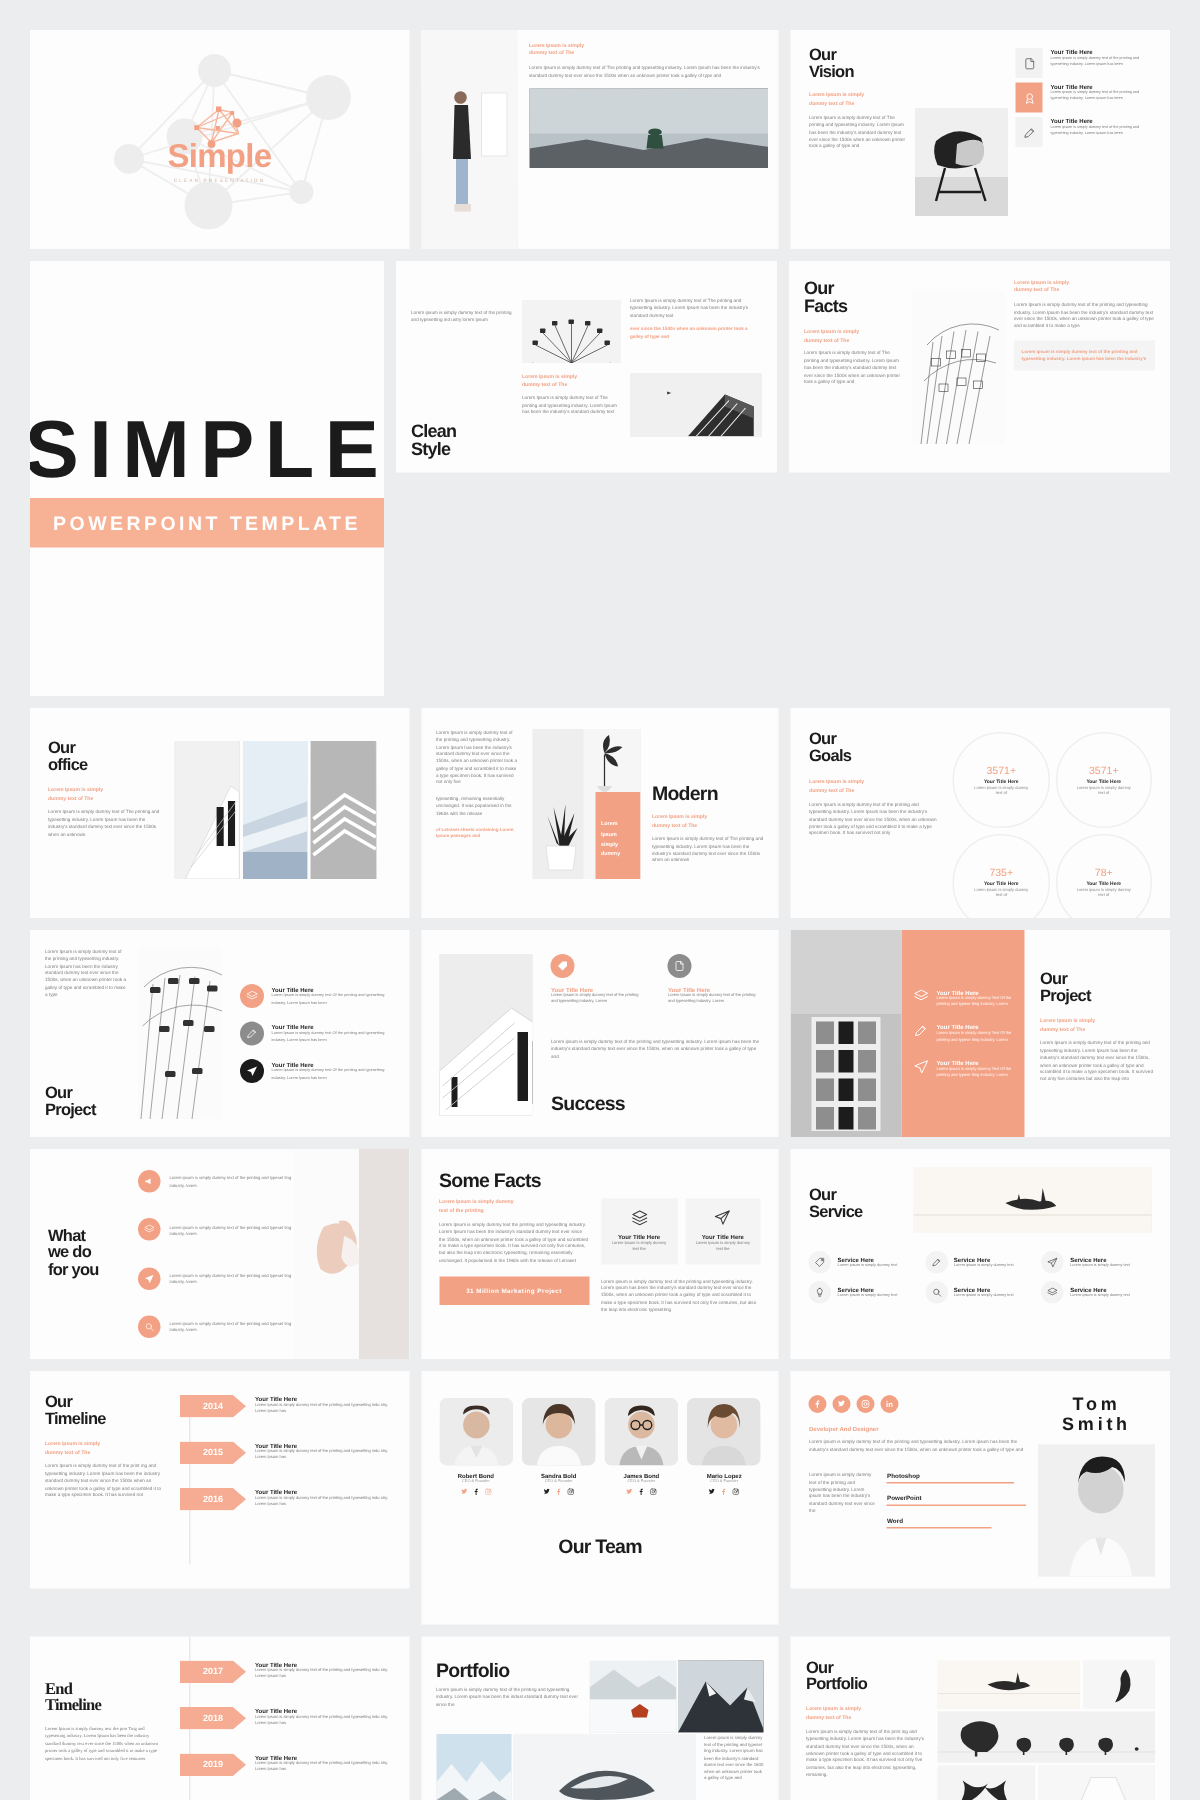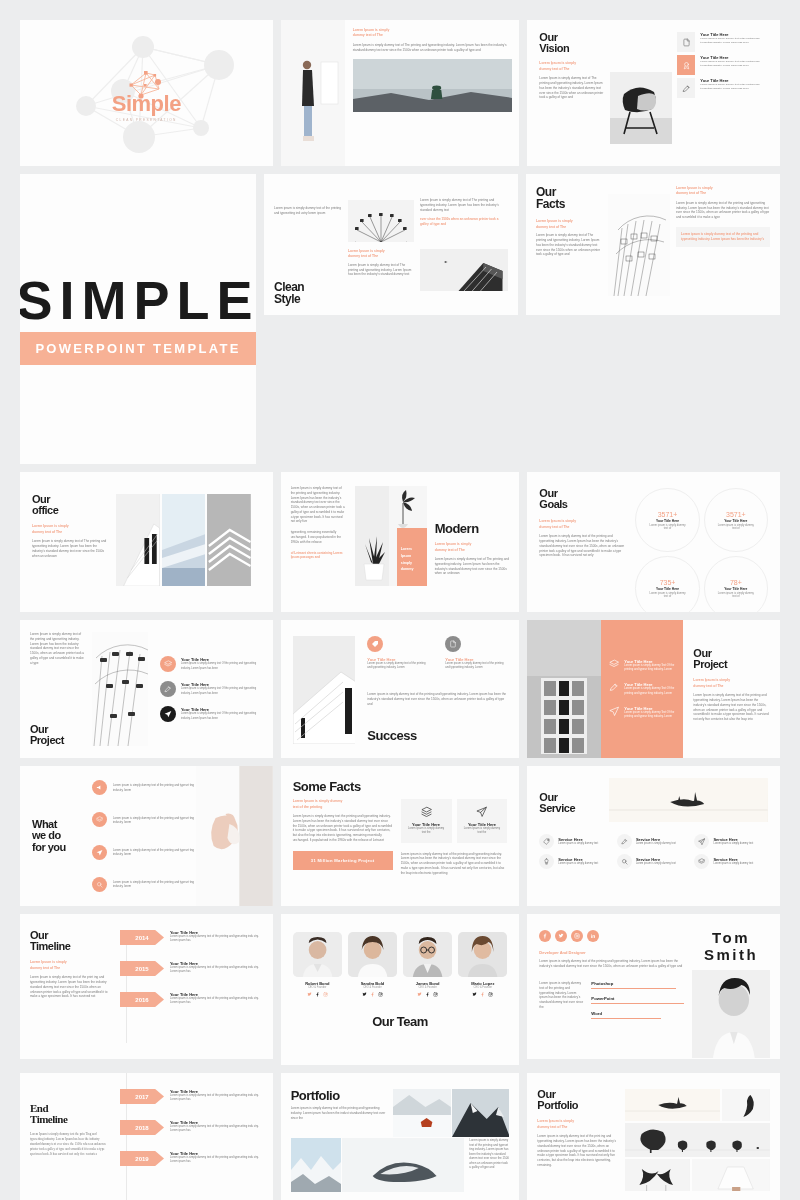--- a/index.html
+++ b/index.html
@@ -858,21 +858,21 @@
             <div style="width:44px;height:15px;background:#f5ac92;color:#fff;font-size:6px;font-weight:bold;display:flex;align-items:center;justify-content:center;clip-path:polygon(0 0,80% 0,100% 50%,80% 100%,0 100%);">2016</div>
             <div style="flex:1;">
               <div class="ytitle">Your Title Here</div>
               <div class="lorem" style="font-size:2.7px;">Lorem ipsum is simply dummy text of the printing and typesetting indu stry. Lorem ipsum has</div>
             </div>
           </div>
         </div>
       </div>
     </div>
 
-    <div class="slide m2" style="height:151px;">
+    <div class="slide m2" style="height:169px;">
       <div style="padding:18px 12px;height:100%;display:flex;flex-direction:column;">
         <div style="display:flex;gap:6px;">
           <div style="flex:1;text-align:center;">
             <div class="img ph-person" style="height:45px;border-radius:5px;overflow:hidden;">
               <svg width="100%" height="45" viewBox="0 0 50 45" preserveAspectRatio="none">
                 <rect width="50" height="45" fill="#ececec"></rect>
                 <circle cx="25" cy="18" r="9" fill="#d9b8a2"></circle>
                   <path d="M16 11 q9 -7 18 0 q0 -6 -9 -6 q-9 0 -9 6z" fill="#3a2d26"></path>
                 <path d="M10 45 q2 -13 15 -13 q13 0 15 13z" fill="#f4f4f4"></path>
                   <path d="M21 32 l4 8 4 -8z" fill="#e3e3e3"></path>
@@ -1046,21 +1046,21 @@
                 <div style="height:1px;background:#f3a184;margin-top:2px;width:96%;"></div>
               </div>
               <div>
                 <div style="font-size:4.2px;font-weight:bold;color:#1f1f1f;">Word</div>
                 <div style="height:1px;background:#f3a184;margin-top:2px;width:72%;"></div>
               </div>
             </div>
           </div>
         </div>
         <div style="width:82px;padding-left:4px;">
-          <div style="font-size:15px;font-weight:bold;letter-spacing:2.5px;color:#1b1b1b;text-align:center;line-height:1.12;">
+          <div style="font-size:12px;font-weight:bold;letter-spacing:2.5px;color:#1b1b1b;text-align:center;line-height:1.12;">
             <div>Tom</div>
             <div>Smith</div>
           </div>
           <div class="img" style="height:88px;margin-top:6px;background:#efefef;">
             <svg width="100%" height="88" viewBox="0 0 82 88" preserveAspectRatio="none">
               <rect width="82" height="88" fill="#f0f0f0"></rect>
               <circle cx="44" cy="30" r="16" fill="#d2d2d2"></circle>
               <path d="M28 26 q2 -18 17 -18 q16 0 16 17 q-3 -9 -9 -10 q-8 6 -18 3 q-5 2 -6 8z" fill="#1d1d1d"></path>
               <path d="M22 88 q4 -26 22 -26 q18 0 22 26z" fill="#fbfbfb"></path>
               <path d="M40 62 l4 12 4 -12z" fill="#e6e6e6"></path>

